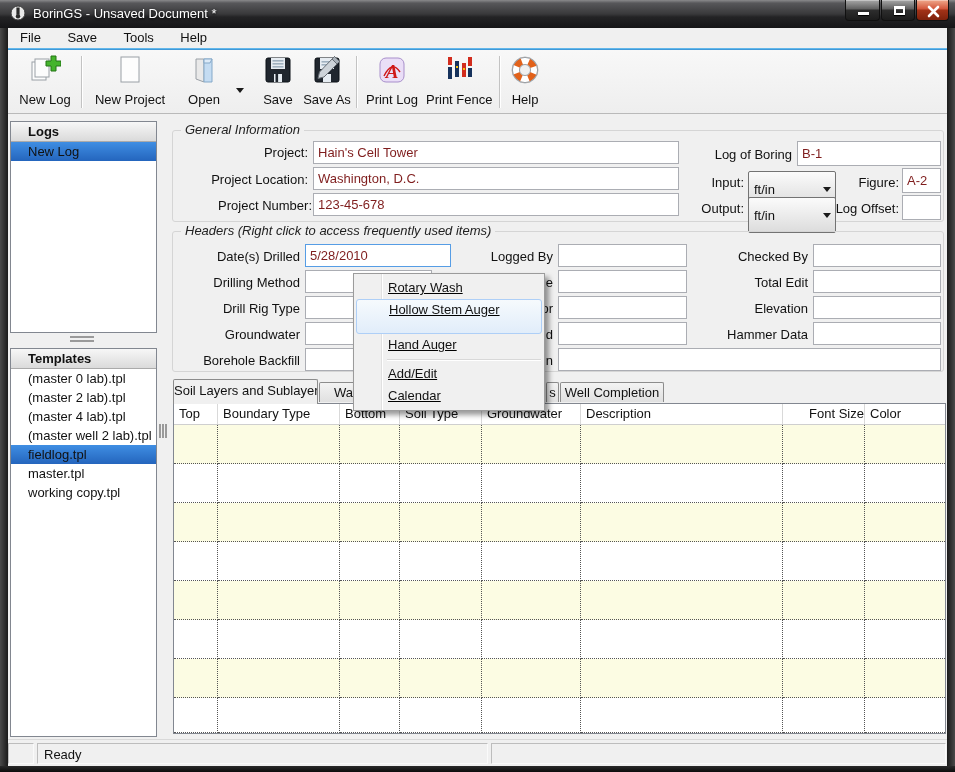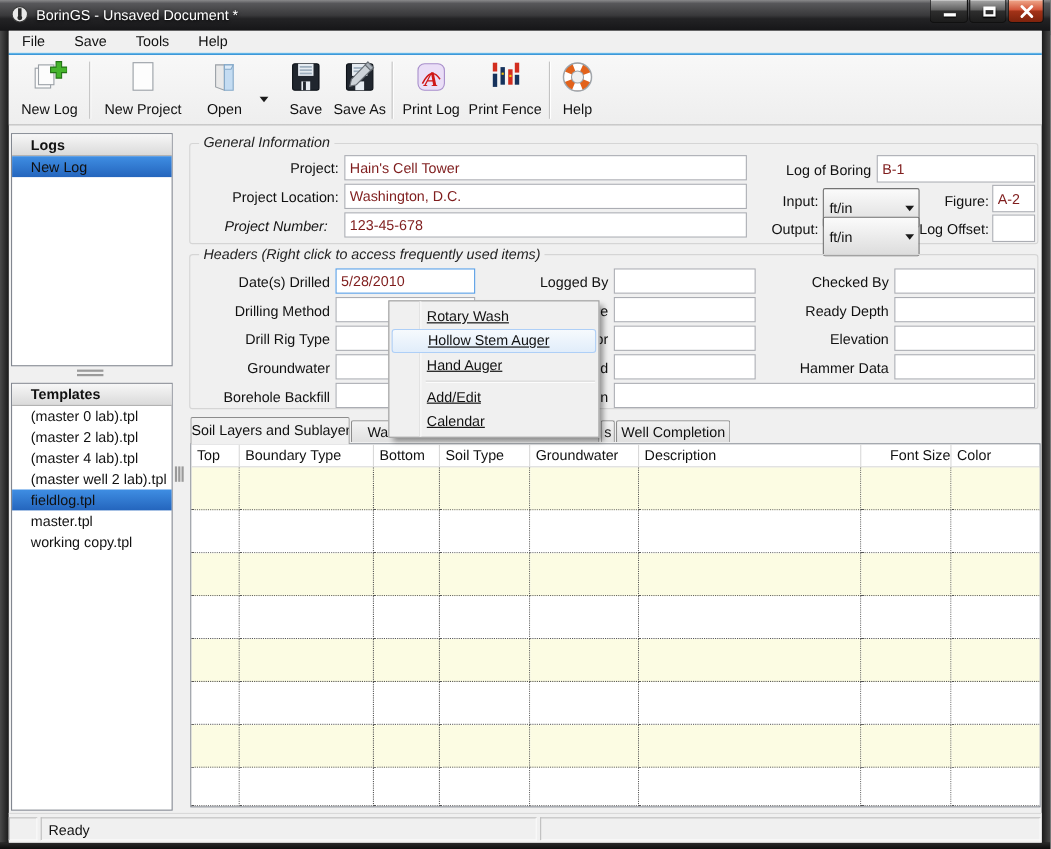--- a/index.html
+++ b/index.html
@@ -69,21 +69,21 @@
   .combo .val { flex:1; font-size:13px; padding-left:5px; color:#111; }
   .combo .arrow { width:16px; display:flex; justify-content:center; }
   .combo .arrow::after { content:""; border:4px solid transparent; border-top:5px solid #1a1a1a; margin-top:5px; }
 
   
   .ctxmenu { position:absolute; left:353px; top:273px; width:192px; background:#f0f0f0;
     border:1px solid #9b9b9b; box-shadow:4px 4px 5px rgba(0,0,0,.4); z-index:60; padding:3px 0;text-decoration:underline; }
   .ctxmenu .gutter { position:absolute; left:27px; top:0; bottom:0; width:1px; background:#e0e0e0;
     box-shadow:1px 0 0 #fff; }
   .mi { height:22px; line-height:22px; padding-left:34px; font-size:13px; color:#111; position:relative; }
-  .mi.hl { margin:0 2px; padding-left:32px; height:22px; line-height:20px;
+  .mi.hl { margin:0 2px; padding-left:32px; height:35px; line-height:20px;
     border:1px solid #aecff7; border-radius:3px;
     background:linear-gradient(#f6fafd,#e1edfa); }
   .msep { height:1px; background:#d8d8d8; margin:3px 3px 3px 33px; box-shadow:0 1px 0 #fff; }
 
   
   .tab { position:absolute; top:382px; height:20px; z-index:3; background:linear-gradient(#f3f3f3,#e0e0e0);
     border:1px solid #8c8c8c; border-bottom:none; border-radius:2px 2px 0 0;
     font-size:13px; color:#111; text-align:center; line-height:20px; overflow:hidden; white-space:nowrap; }
   .tab.active { top:379px; height:25px; background:#f0f0f0; line-height:22px; z-index:6; }
 
@@ -266,21 +266,21 @@
   </div>
   <div class="grip-v"></div>
 
   <div class="groupbox" style="left:172px; top:130px; width:772px; height:92px;">
     <span class="gb-label">General Information</span>
   </div>
   <span class="flabel" style="left:175px; top:145px; width:133px;">Project:</span>
   <input class="tinput" style="left: 313px; top: 141px; width: 366px;" value="Hain's Cell Tower">
   <span class="flabel" style="left:175px; top:172px; width:133px;">Project Location:</span>
   <input class="tinput" style="left: 313px; top: 167px; width: 366px;" value="Washington, D.C.">
-  <span class="flabel" style="left:165px; top:198px; width:133px;font-style:italic;">Project Number:</span>
+  <span class="flabel" style="left:179px; top:198px; width:133px;">Project Number:</span>
   <input class="tinput" style="left: 313px; top: 193px; width: 366px;" value="123-45-678">
 
   <span class="flabel" style="left:688px; top:147px; width:104px;">Log of Boring</span>
   <input class="tinput" style="left: 797px; top: 141px; width: 144px; height: 25px;" value="B-1">
 
   <span class="flabel" style="left:656px; top:175px; width:88px;">Input:</span>
   <div class="combo" style="left:748px; top:171px;">
     <span class="val">ft/in</span>
     <span class="arrow"></span>
   </div>
@@ -293,21 +293,21 @@
     <span class="arrow"></span>
   </div>
   <span class="flabel" style="left:828px; top:201px; width:71px;">Log Offset:</span>
   <input class="tinput" style="left: 902px; top: 195px; width: 39px; height: 25px;" value="">
 
   <div class="groupbox" style="left:172px; top:231px; width:772px; height:141px;">
     <span class="gb-label">Headers (Right click to access frequently used items)</span>
   </div>
 
   <span class="flabel" style="left:175px; top:249px; width:125px;">Date(s) Drilled</span>
-  <input class="tinput focused" style="left: 305px; top: 244px; width: 127px;" value="5/28/2010">
+  <input class="tinput focused" style="left: 305px; top: 244px; width: 146px;" value="5/28/2010">
   <span class="flabel" style="left:175px; top:275px; width:125px;">Drilling Method</span>
   <input class="tinput" style="left: 305px; top: 270px; width: 127px;" value="">
   <span class="flabel" style="left:175px; top:301px; width:125px;">Drill Rig Type</span>
   <input class="tinput" style="left: 305px; top: 296px; width: 127px;" value="">
   <span class="flabel" style="left:175px; top:327px; width:125px;">Groundwater</span>
   <input class="tinput" style="left: 305px; top: 322px; width: 127px;" value="">
   <span class="flabel" style="left:175px; top:353px; width:125px;">Borehole Backfill</span>
   <input class="tinput" style="left: 305px; top: 348px; width: 127px;" value="">
 
   <span class="flabel" style="left:430px; top:249px; width:123px;">Logged By</span>
@@ -316,21 +316,21 @@
   <input class="tinput" style="left: 558px; top: 270px; width: 129px;" value="">
   <span class="flabel" style="left:430px; top:301px; width:123px;">or</span>
   <input class="tinput" style="left: 558px; top: 296px; width: 129px;" value="">
   <span class="flabel" style="left:430px; top:327px; width:123px;">d</span>
   <input class="tinput" style="left: 558px; top: 322px; width: 129px;" value="">
   <span class="flabel" style="left:430px; top:353px; width:123px;">n</span>
   <input class="tinput" style="left: 558px; top: 348px; width: 383px;" value="">
 
   <span class="flabel" style="left:680px; top:249px; width:128px;">Checked By</span>
   <input class="tinput" style="left: 813px; top: 244px; width: 128px;" value="">
-  <span class="flabel" style="left:680px; top:275px; width:128px;">Ready Depth</span>
+  <span class="flabel" style="left:680px; top:275px; width:128px;">Total Edit</span>
   <input class="tinput" style="left: 813px; top: 270px; width: 128px;" value="">
   <span class="flabel" style="left:680px; top:301px; width:128px;">Elevation</span>
   <input class="tinput" style="left: 813px; top: 296px; width: 128px;" value="">
   <span class="flabel" style="left:680px; top:327px; width:128px;">Hammer Data</span>
   <input class="tinput" style="left: 813px; top: 322px; width: 128px;" value="">
 
   <div class="tab active" style="left:173px; width:145px;">Soil Layers and Sublayers</div>
   <div class="tab" style="left:319px; width:226px; text-align:left; padding-left:14px;">Wate</div>
   <div class="tab" style="left:546px; width:13px;">s</div>
   <div class="tab" style="left:560px; width:104px;">Well Completion</div>

